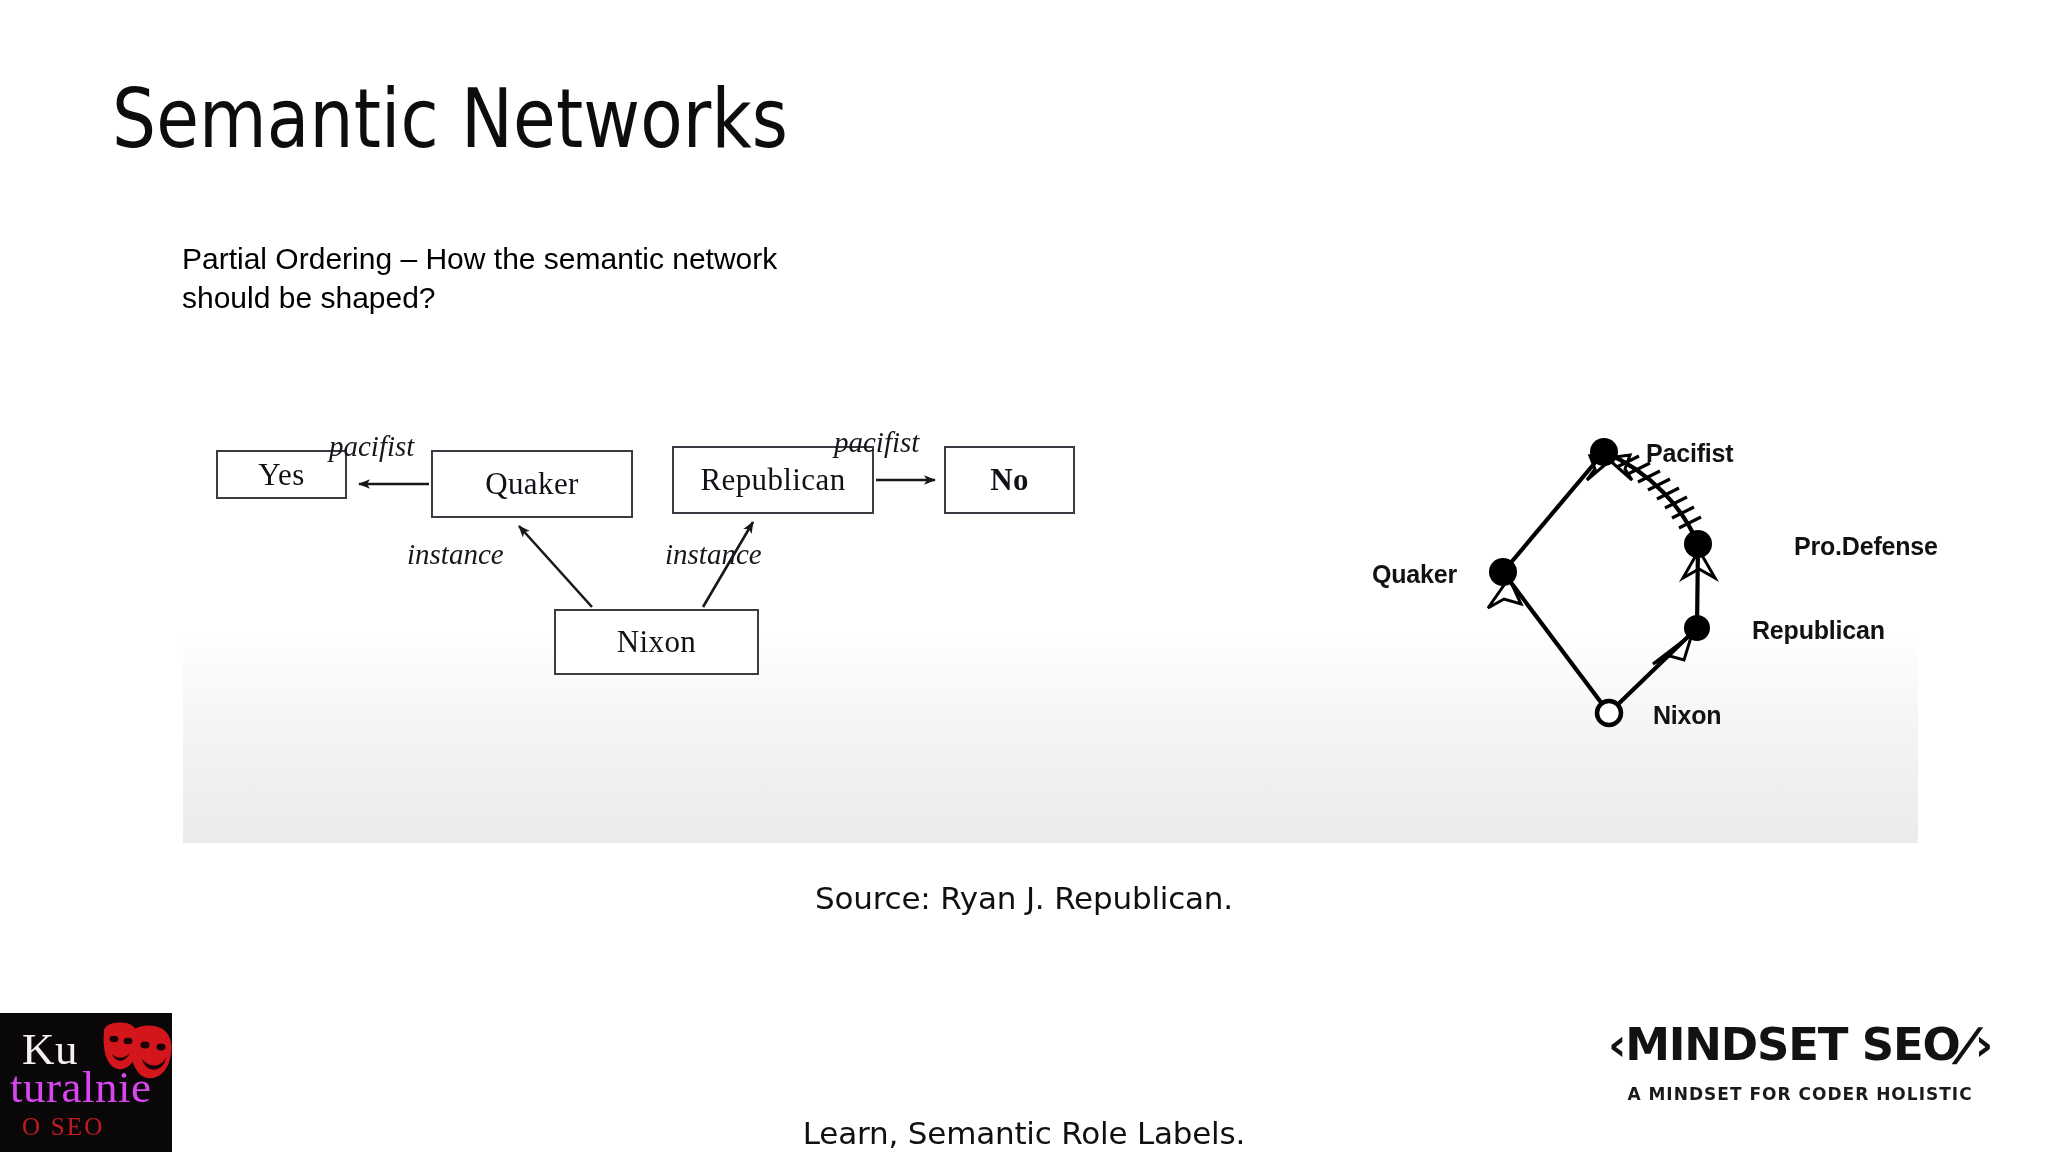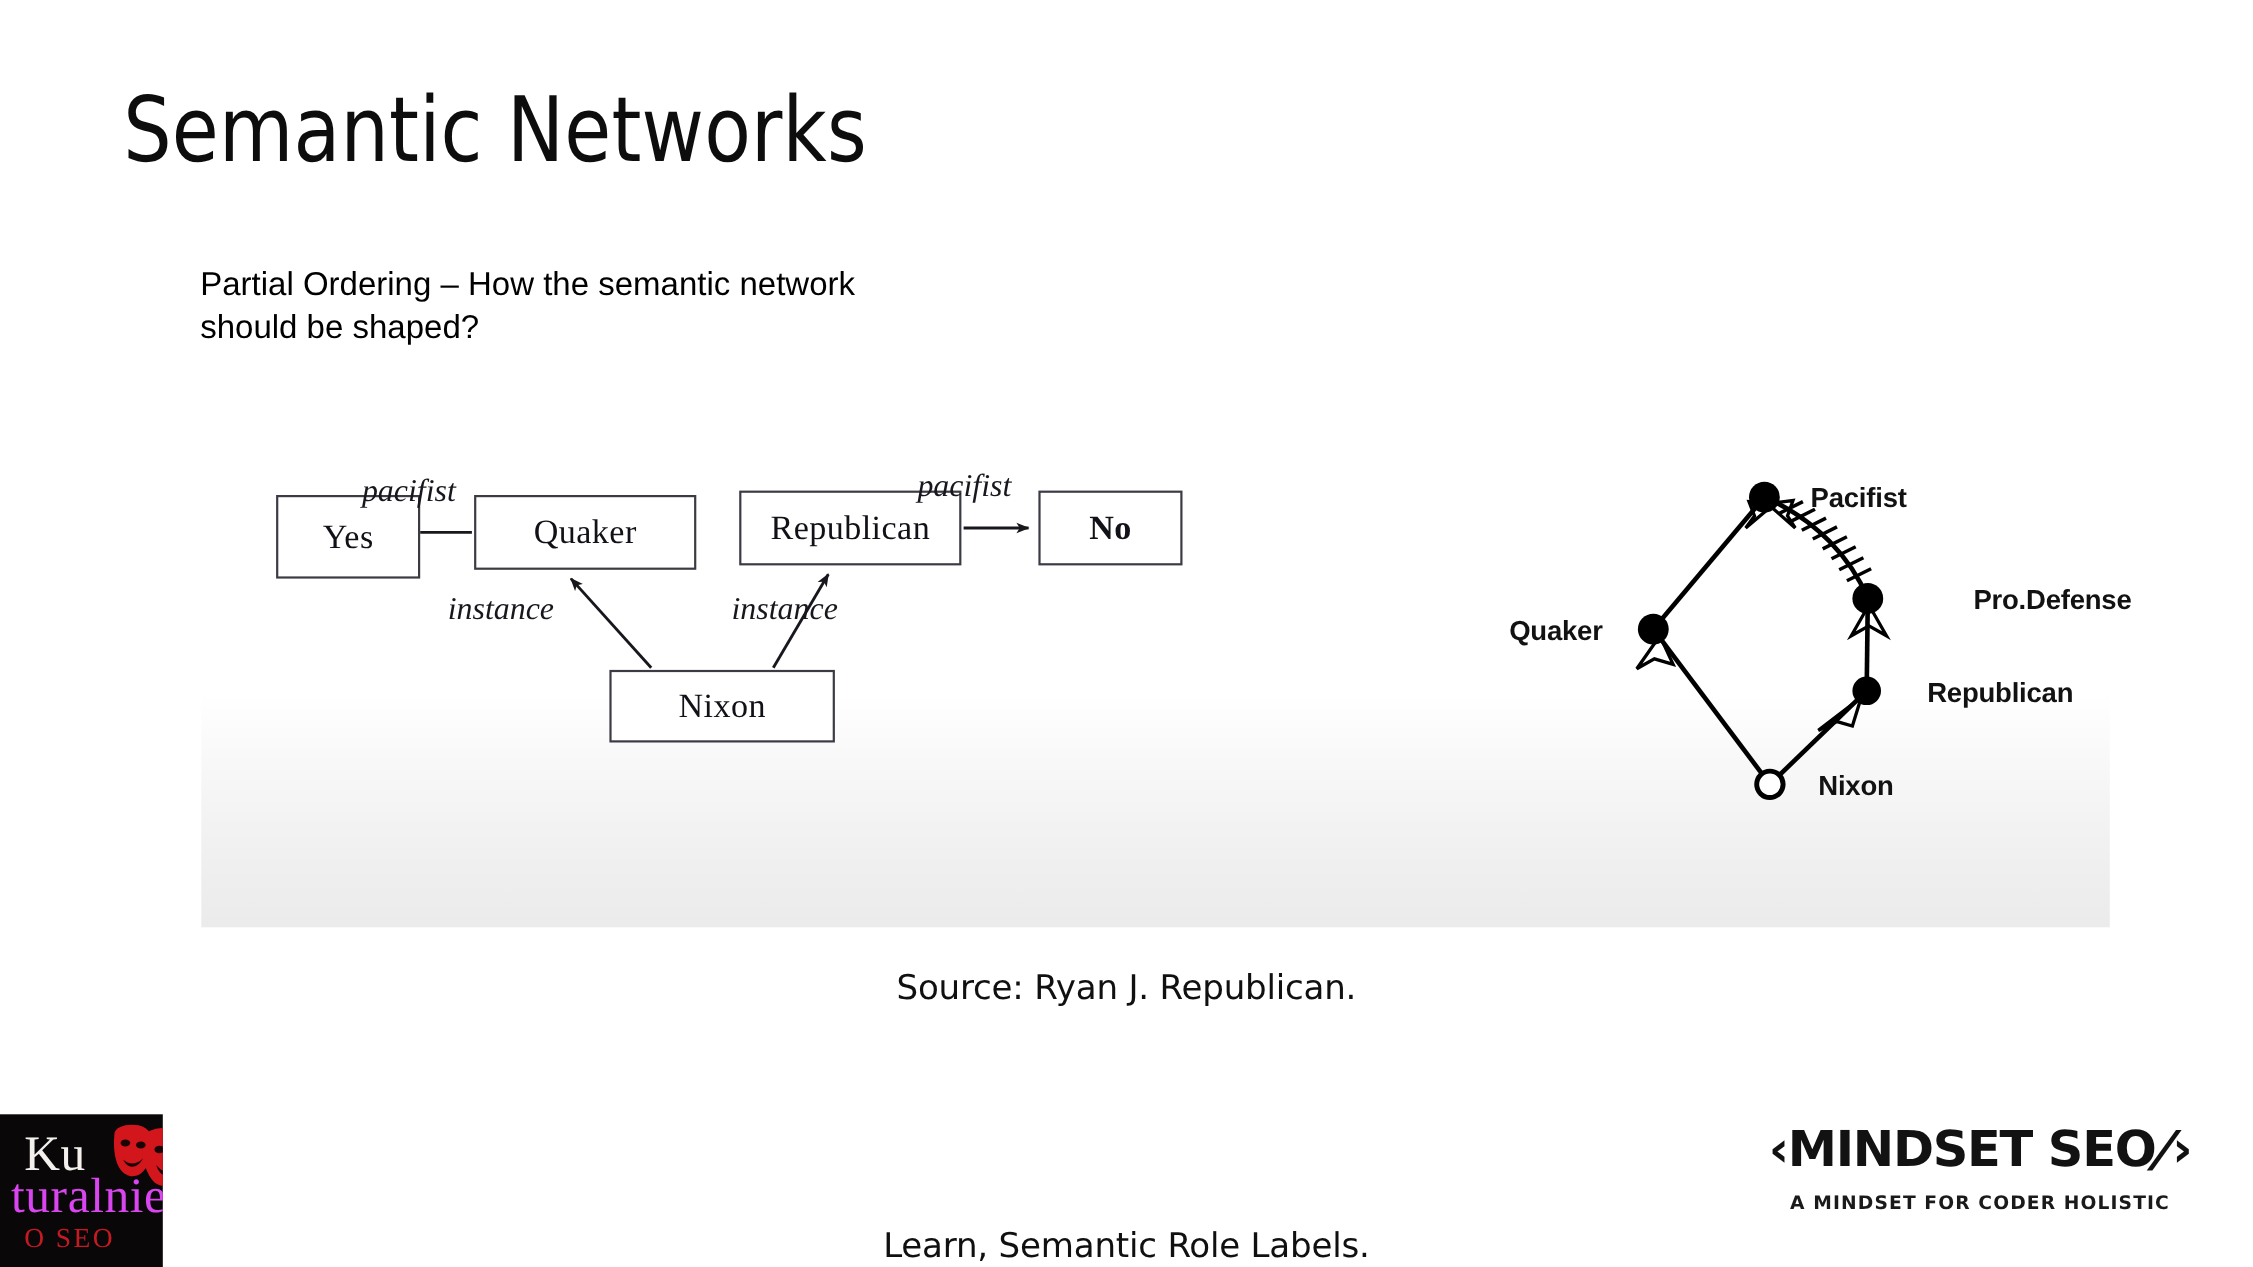--- a/index.html
+++ b/index.html
@@ -127,21 +127,21 @@
     color: #101010;
     letter-spacing: -0.2px;
     margin-top: 40px;
   }
 
   
   .logo-left {
     position: absolute;
     left: 0;
     top: 1013px;
-    width: 148px;
+    width: 172px;
     height: 139px;
     background: #0a0709;
     overflow: hidden;
   }
   .logo-left .ku {
     position: absolute;
     left: 22px;
     top: 14px;
     font-family: "Liberation Serif", "DejaVu Serif", serif;
     font-size: 45px;
@@ -283,21 +283,21 @@
       </g>
 
       <circle cx="1421" cy="72" r="14" fill="#000"></circle>
       <circle cx="1515" cy="164" r="14" fill="#000"></circle>
       <circle cx="1514" cy="248" r="13" fill="#000"></circle>
       <circle cx="1320" cy="192" r="14" fill="#000"></circle>
       <circle cx="1426" cy="333" r="12" fill="#fff" stroke="#000" stroke-width="4.5"></circle>
     </g>
   </svg>
 
-  <div class="net-box" style="left:33px;  top:70px;  width:131px; height:76px;margin-left:35px;">
+  <div class="net-box" style="left:33px;  top:70px;  width:131px; height:49px;">
     <span>Yes</span>
   </div>
   <div class="net-box" style="left:248px; top:70px;  width:202px; height:68px;">
     <span>Quaker</span>
   </div>
   <div class="net-box" style="left:489px; top:66px;  width:202px; height:68px;">
     <span>Republican</span>
   </div>
   <div class="net-box" style="left:761px; top:66px;  width:131px; height:68px;font-weight:bold;">
     <span>No</span>

